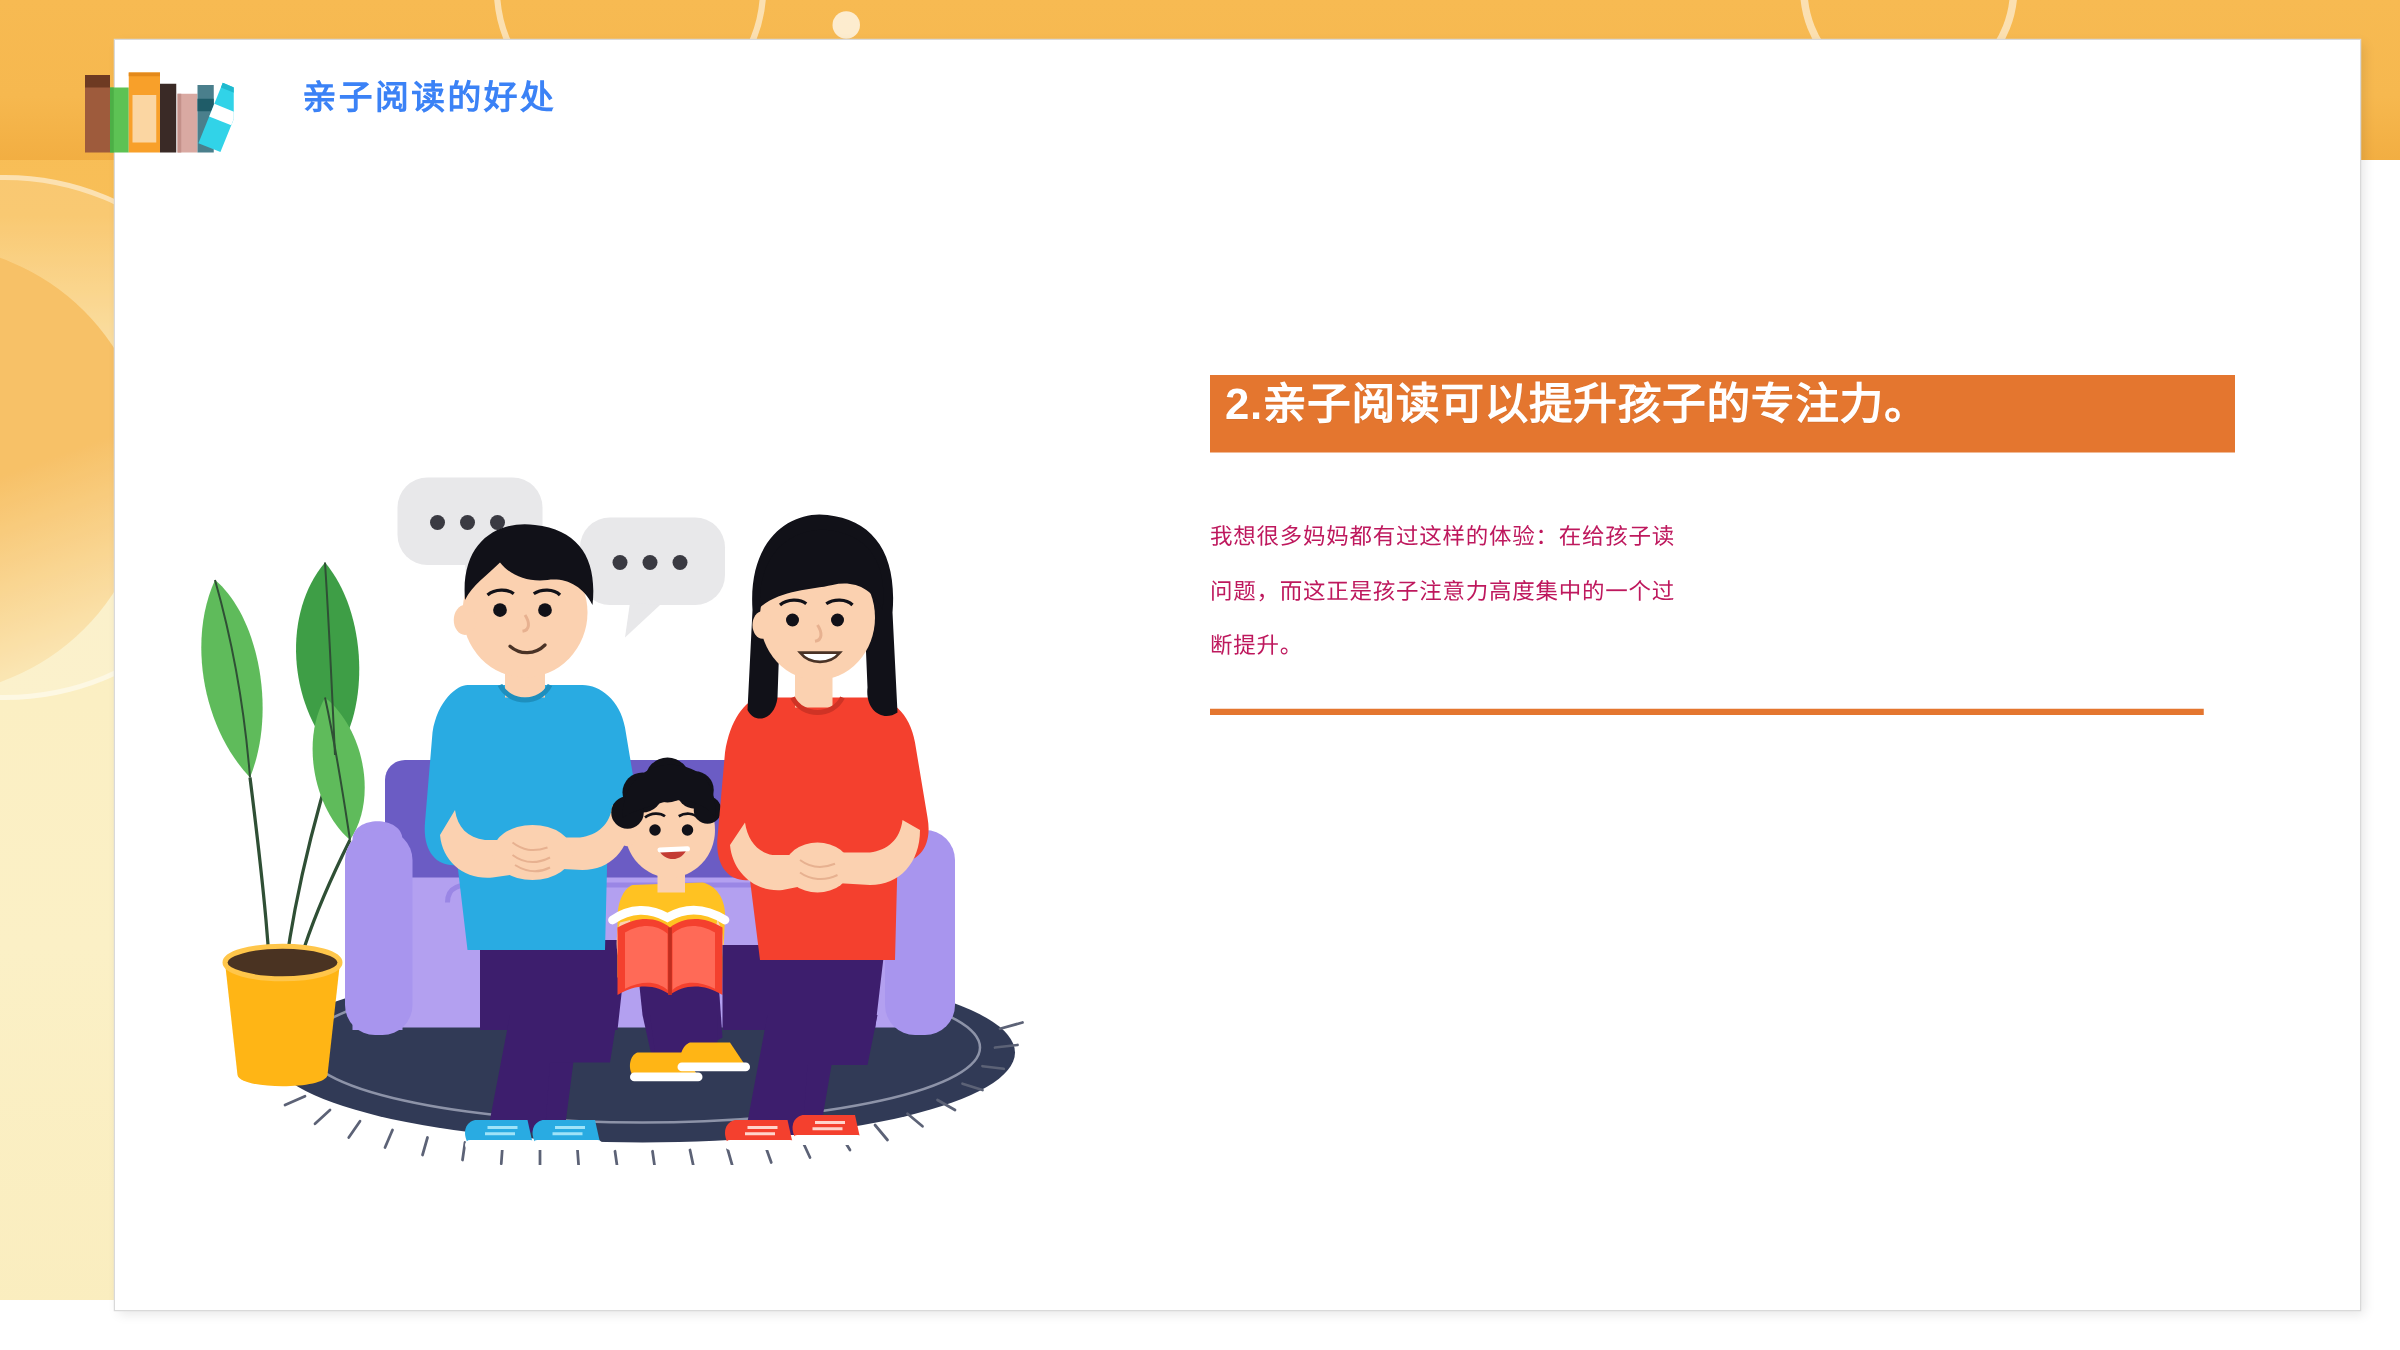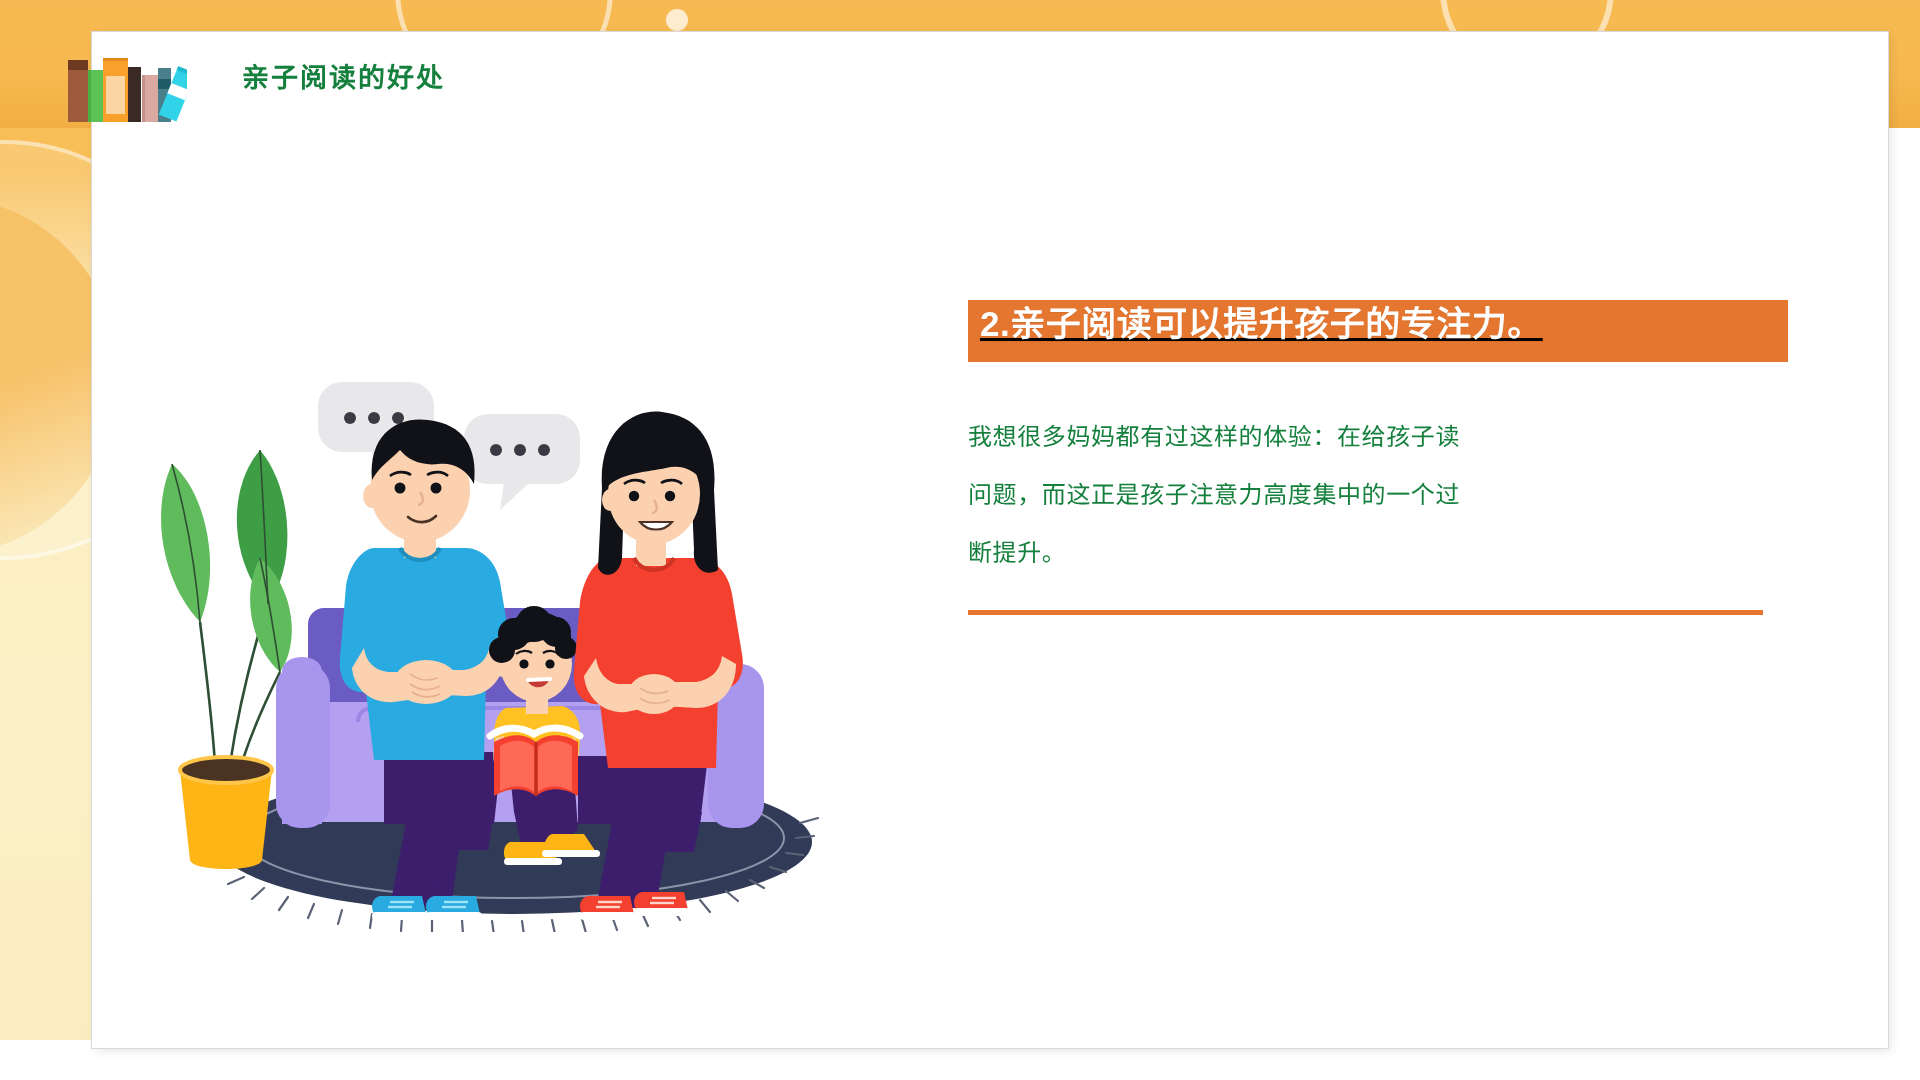--- a/index.html
+++ b/index.html
@@ -95,21 +95,21 @@
   .books-icon {
     position:absolute;
     left:-33px; top:16px;
     width:128px; height:80px;
   }
   .header-title {
     position:absolute;
     left:150px; top:30px;
     font-size:27px;
     font-weight:bold;
-    color:#15803d;
+    color:#3b82f6;
     letter-spacing:2px;
     line-height:1.2;
     white-space:nowrap;
   }
 
   
   .illustration {
     position:absolute;
     left:30px; top:340px;
     width:740px; height:560px;
@@ -119,36 +119,35 @@
   .text-col {
     position:absolute;
     left:876px; top:268px;
     width:820px;
   }
   .headline-band {
     background:#E4762F;
     height:62px;
     display:flex; align-items:center;
     padding:0 10px 16px 12px;
-    text-decoration:underline;
   }
   .headline-text {
     color:#ffffff;
     font-size:35px;
     font-weight:bold;
     letter-spacing:0.5px;
     white-space:nowrap;
     line-height:1;
     text-shadow:0 1px 0 rgba(0,0,0,0.06);
   }
   .body-copy {
     margin-top:46px;
     width:795px;
-    font-size:24px;
-    color:#15803d;
+    font-size:18px;
+    color:#be185d;
     line-height:2.42;
     letter-spacing:0.6px;
     text-align:justify;
     text-justify:inter-ideograph;
   }
   .body-line { white-space:nowrap; }
   .rule {
     margin-top:28px;
     width:795px; height:5px;
     background:#E4762F;

